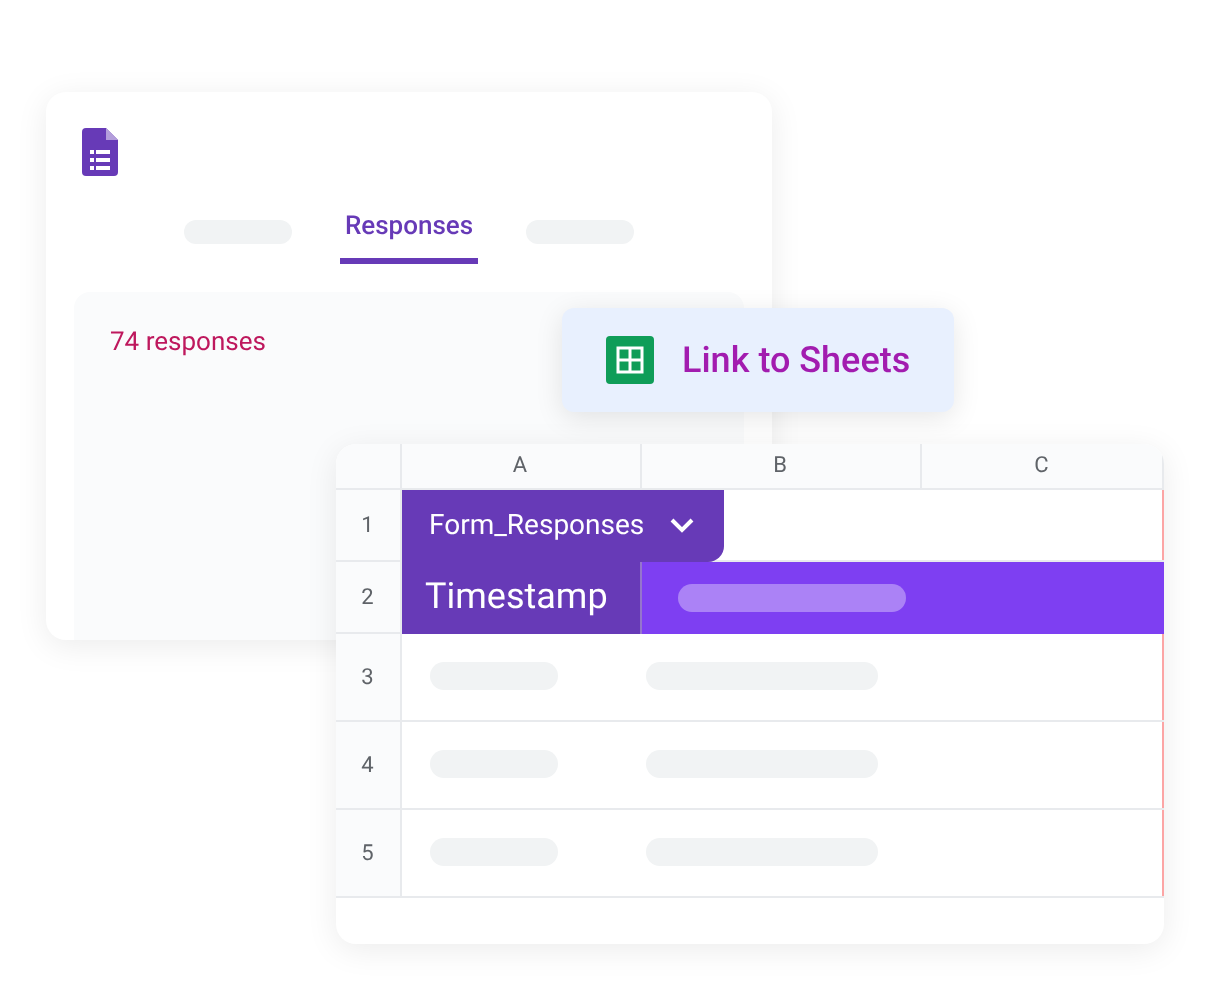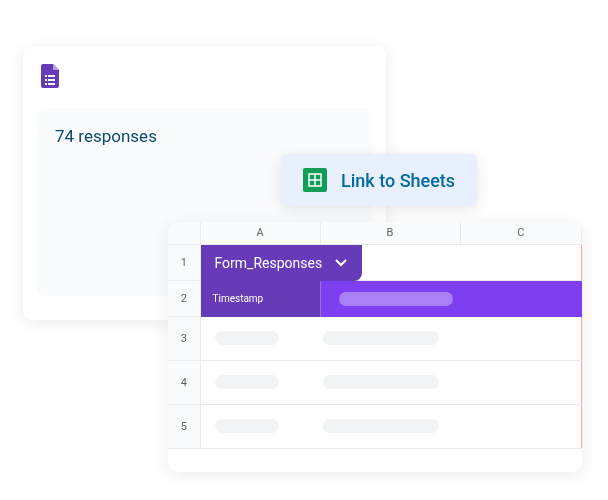--- a/index.html
+++ b/index.html
@@ -60,22 +60,22 @@
       font-weight: 500;
     }
     .responses-body {
       margin: 14px 14px 0 14px;
       background: #fafbfc;
       border-radius: 8px;
       height: 188px;
       padding: 18px 18px;
     }
     .responses-count {
-      font-size: 17px;
-      color: #0c4a6e;
+      font-size: 13px;
+      color: #be185d;
     }
     .link-button {
       position: absolute;
       left: 281px;
       top: 154px;
       background: #e8f0fe;
       border-radius: 6px;
       padding: 14px 22px;
       display: flex;
       align-items: center;
@@ -87,21 +87,21 @@
       width: 24px;
       height: 24px;
       background: #0f9d58;
       border-radius: 2px;
       display: flex;
       align-items: center;
       justify-content: center;
     }
     .link-text {
       font-size: 18px;
-      color: #0369a1;
+      color: #a21caf;
       font-weight: 500;
     }
     .sheet-card {
       position: absolute;
       left: 168px;
       top: 222px;
       width: 414px;
       height: 250px;
       background: #fff;
       border-radius: 10px;
@@ -176,21 +176,21 @@
       display: flex;
       align-items: center;
     }
     .timestamp-cell {
       background: #673ab7;
       height: 36px;
       display: flex;
       align-items: center;
       padding: 0 12px;
       color: #fff;
-      font-size: 10px;
+      font-size: 18px;
       width: 120px;
       border-right: 1px solid rgba(255,255,255,0.3);
     }
     .header-placeholder {
       height: 14px;
       width: 114px;
       background: rgba(255,255,255,0.35);
       margin-left: 18px;
       border-radius: 7px;
     }
@@ -215,20 +215,25 @@
         <path d="M4 2h10l6 6v16a2 2 0 0 1-2 2H4a2 2 0 0 1-2-2V4a2 2 0 0 1 2-2z" fill="#673ab7"></path>
         <path d="M14 2v6h6z" fill="#b39ddb"></path>
         <rect x="6" y="13" width="2" height="2" fill="#fff"></rect>
         <rect x="9" y="13" width="7" height="2" fill="#fff"></rect>
         <rect x="6" y="17" width="2" height="2" fill="#fff"></rect>
         <rect x="9" y="17" width="7" height="2" fill="#fff"></rect>
         <rect x="6" y="21" width="2" height="2" fill="#fff"></rect>
         <rect x="9" y="21" width="7" height="2" fill="#fff"></rect>
       </svg>
     </span>
+  </div>
+  <div class="forms-tabs">
+    <div class="tab-placeholder"></div>
+    <div class="tab-active">Responses</div>
+    <div class="tab-placeholder"></div>
   </div>
   <div class="responses-body">
     <div class="responses-count">74 responses</div>
   </div>
 </div>
 
 <div class="link-button">
   <span class="sheets-icon">
     <svg width="14" height="14" viewBox="0 0 14 14">
       <rect x="1" y="1" width="12" height="12" fill="none" stroke="#fff" stroke-width="1.5"></rect>

